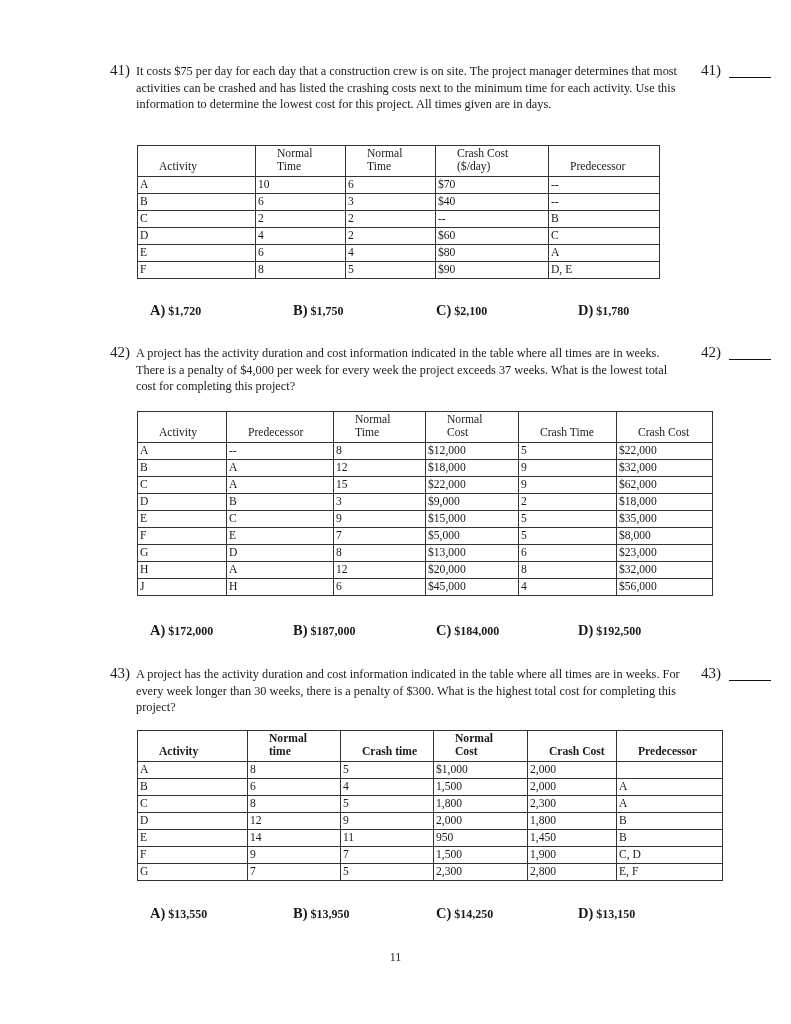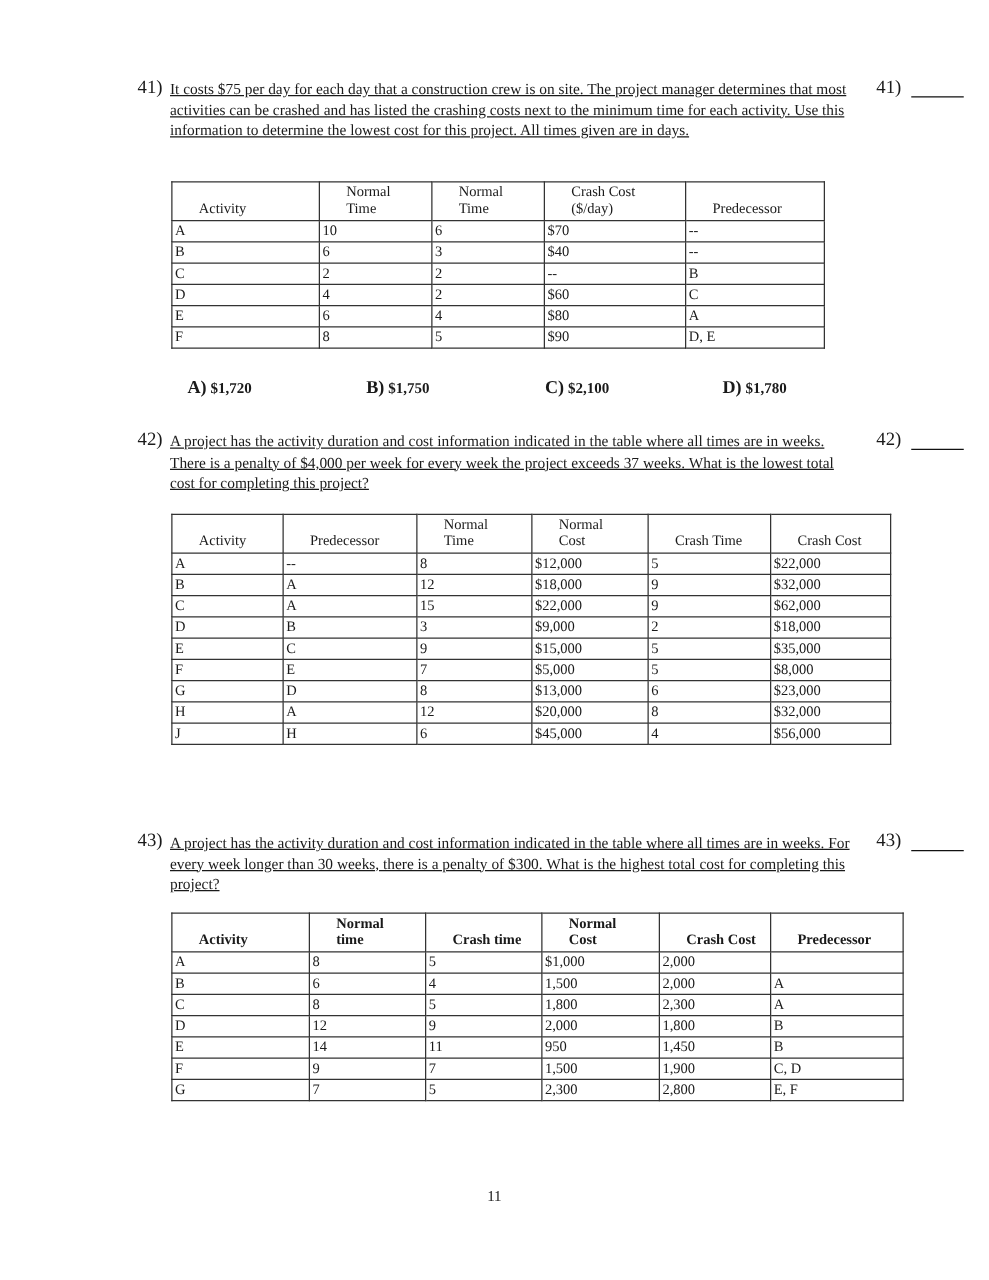--- a/index.html
+++ b/index.html
@@ -8,21 +8,21 @@
     font-family: "Liberation Serif", "DejaVu Serif", serif;
     color: #1a1a1a;
   }
   .question { position: absolute; left: 84px; width: 680px; margin-left: 26px; }
   .q-num {
     position: absolute; left: 0; top: 0;
     font-size: 15px; line-height: 16px;
   }
   .q-text {
     position: absolute; left: 26px; top: 1px; width: 545px;
-    font-size: 12.3px; line-height: 16.5px; text-decoration: underline;
+    font-size: 12.3px; line-height: 16.5px;
   }
   .answer-slot {
     position: absolute; left: 591px; top: 0;
     font-size: 15px; line-height: 16px;
   }
   .answer-line {
     display: inline-block; width: 42px; border-bottom: 1px solid #111;
     margin-left: 8px; vertical-align: bottom; height: 12px;
   }
   table.data {
@@ -196,20 +196,26 @@
     <tr>
           <td>J</td>
           <td>H</td>
           <td>6</td>
           <td>$45,000</td>
           <td>4</td>
           <td>$56,000</td>
         </tr>
   </tbody>
     </table>
+  <div class="choices" style="top:278px;">
+    <span class="choice" style="left:0"><span class="lbl">A)</span> <span>$172,000</span></span>
+    <span class="choice" style="left:143px"><span class="lbl">B)</span> <span>$187,000</span></span>
+    <span class="choice" style="left:286px"><span class="lbl">C)</span> <span>$184,000</span></span>
+    <span class="choice" style="left:428px"><span class="lbl">D)</span> <span>$192,500</span></span>
+  </div>
 </div>
 
 <div class="question" style="top:665px; height:260px;">
   <span class="q-num">43)</span>
   <div class="q-text">A project has the activity duration and cost information indicated in the table where all times are in weeks. For every week longer than 30 weeks, there is a penalty of $300. What is the highest total cost for completing this project?</div>
   <div class="answer-slot">
     <span>43)</span><span class="answer-line"></span>
   </div>
   <table class="data bold-hdr" style="left:27px; top:65px;">
     <tbody>
@@ -272,15 +278,21 @@
     <tr>
           <td>G</td>
           <td>7</td>
           <td>5</td>
           <td>2,300</td>
           <td>2,800</td>
           <td>E, F</td>
         </tr>
   </tbody>
     </table>
+  <div class="choices" style="top:240px;">
+    <span class="choice" style="left:0"><span class="lbl">A)</span> <span>$13,550</span></span>
+    <span class="choice" style="left:143px"><span class="lbl">B)</span> <span>$13,950</span></span>
+    <span class="choice" style="left:286px"><span class="lbl">C)</span> <span>$14,250</span></span>
+    <span class="choice" style="left:428px"><span class="lbl">D)</span> <span>$13,150</span></span>
+  </div>
 </div>
 
 <div class="page-number">11</div>
 
 </body></html>

